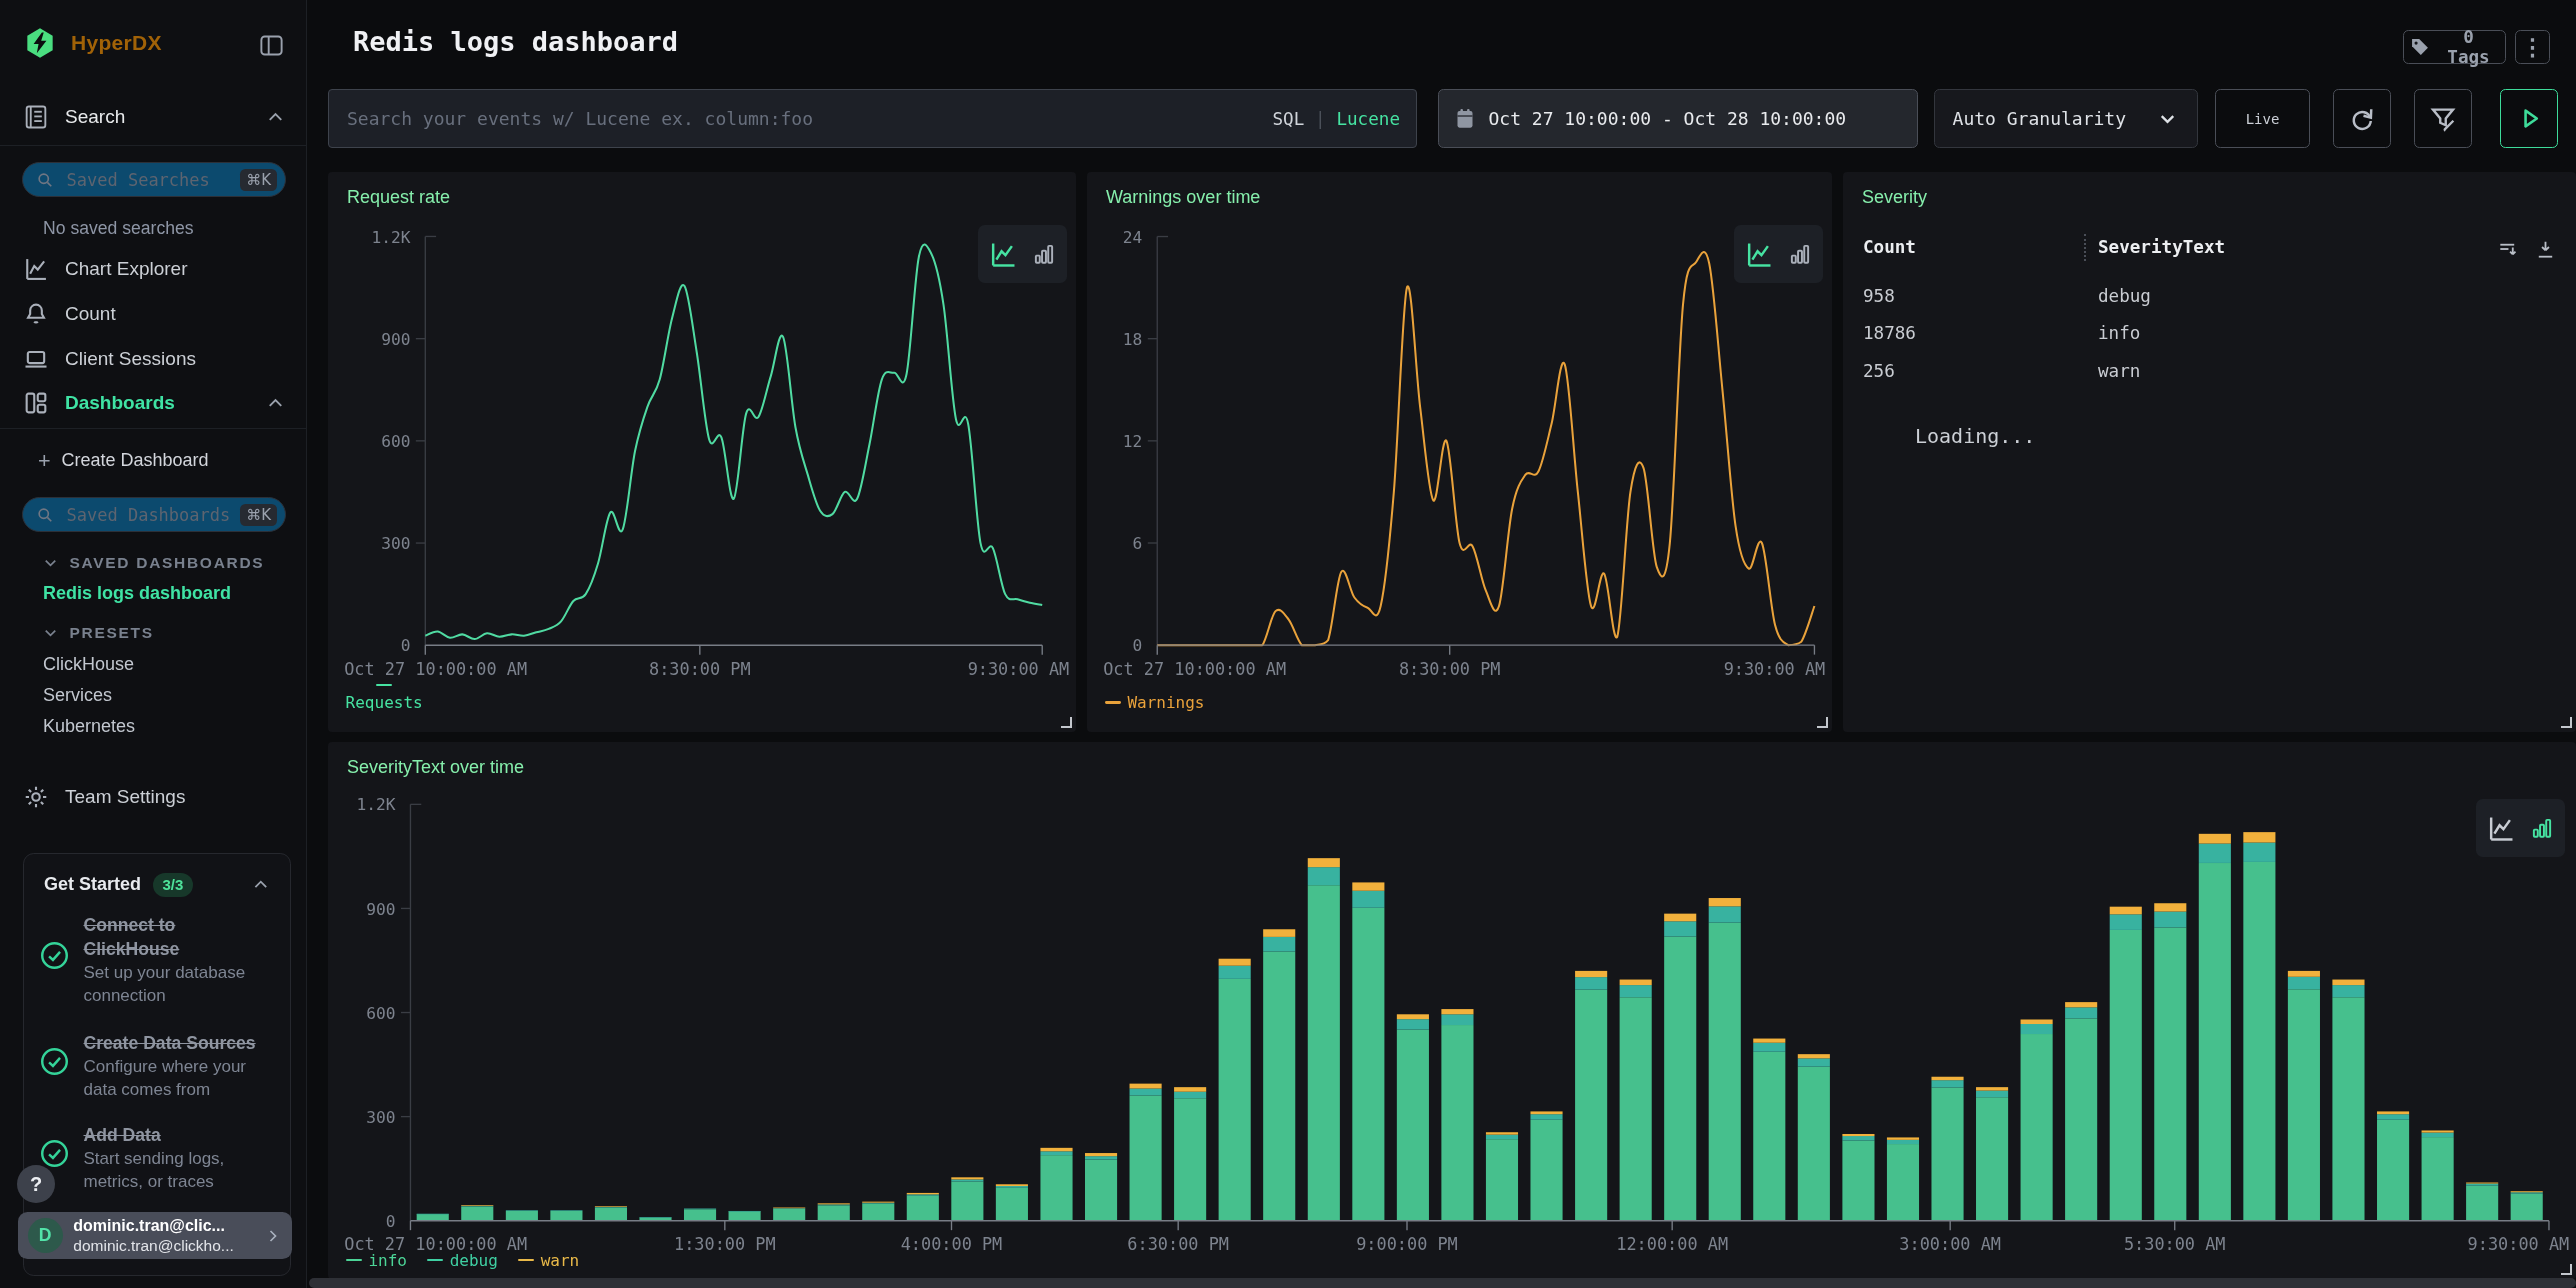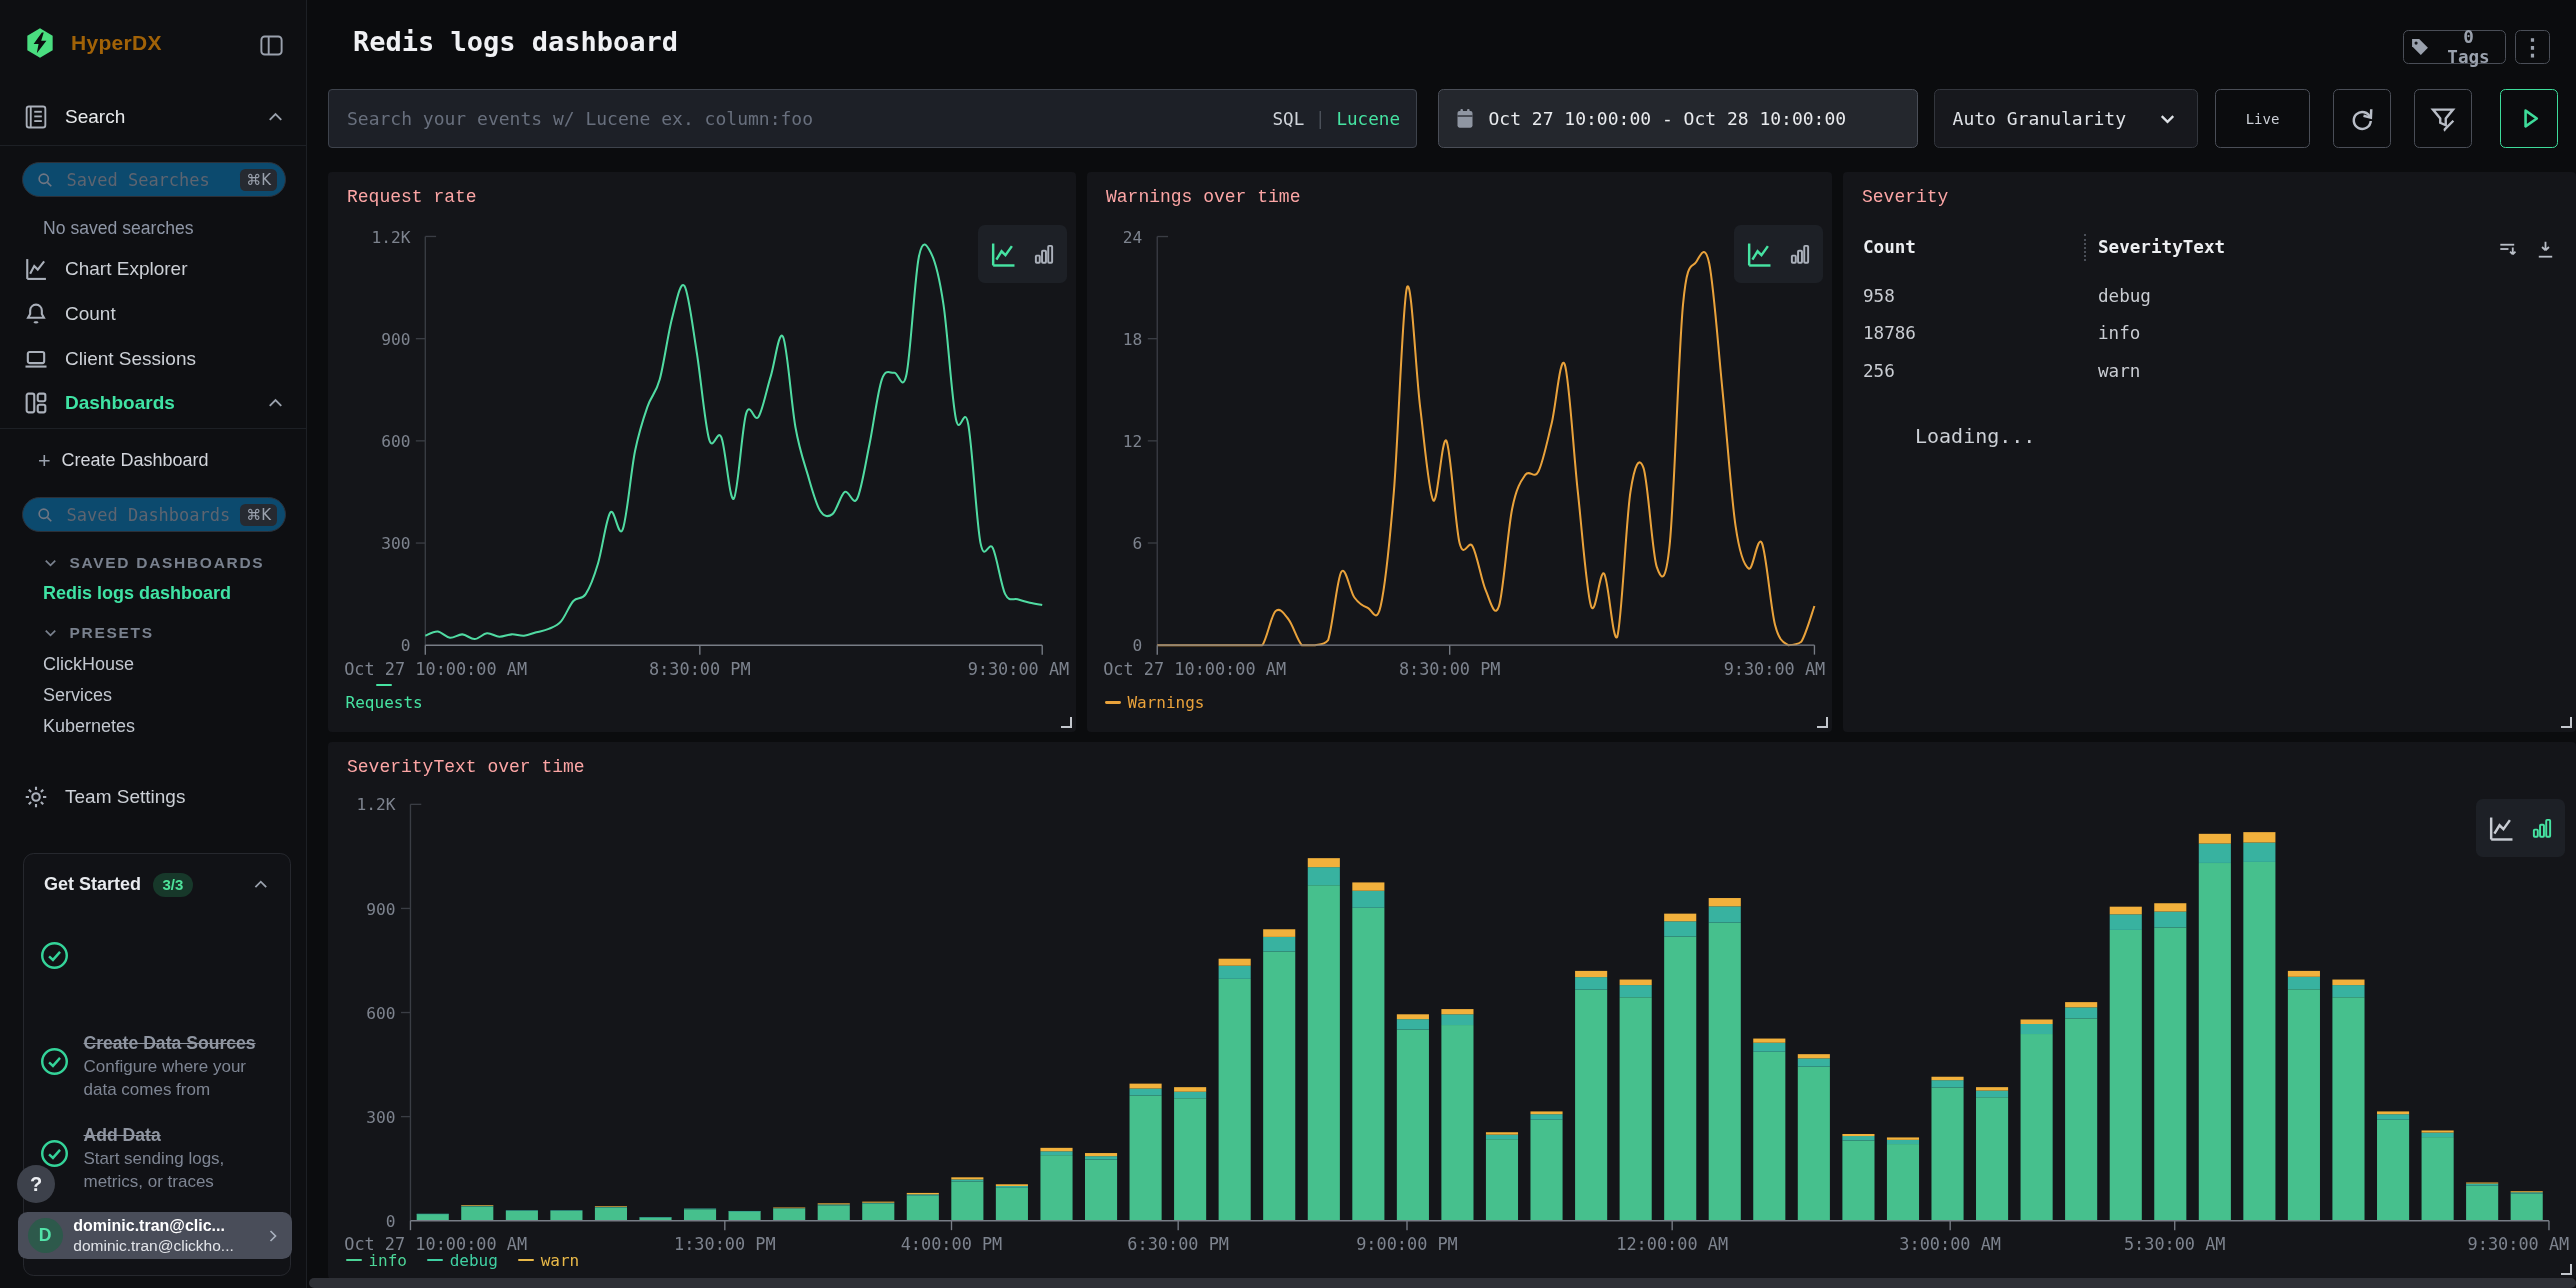--- a/index.html
+++ b/index.html
@@ -41,21 +41,21 @@
   .searchbox{display:flex;align-items:center;background:#1d2027;border:1.4px solid #3e434c;border-radius:4px;box-sizing:border-box;padding:0 16px;}
   .searchbox input{flex:1;background:transparent;border:none;outline:none;color:#dfe2e7;
       font-family:"DejaVu Sans Mono",monospace;font-size:18px;}
   .searchbox input::placeholder{color:#686f7d;}
   .sqlluc{display:flex;gap:10.8px;font-family:"DejaVu Sans Mono",monospace;font-size:17.6px;align-items:center;}
   .datebtn{display:flex;align-items:center;gap:13.5px;background:#24272d;border:1.4px solid #4a4e57;border-radius:5.4px;
       box-sizing:border-box;padding:0 16px;font-family:"DejaVu Sans Mono",monospace;font-size:18px;color:#e9ebee;}
   .selbtn{display:flex;align-items:center;justify-content:space-between;background:#17181d;border:1.4px solid #33363d;border-radius:5.4px;
       box-sizing:border-box;padding:0 17.6px;font-family:"DejaVu Sans Mono",monospace;font-size:18px;color:#dfe2e7;}
   .card{position:absolute;background:#141519;border-radius:4px;}
-  .cardtitle{position:absolute;left:19px;top:15px;font-family:Liberation Mono, monospace;font-size:18px;color:#fca5a5;}
+  .cardtitle{position:absolute;left:19px;top:15px;font-family:Liberation Sans, sans-serif;font-size:18px;color:#86efac;}
   .toggle{position:absolute;width:89px;height:58px;background:#1d2026;border-radius:6.8px;
       display:flex;align-items:center;justify-content:center;gap:12px;}
   .legend{position:absolute;display:flex;gap:20px;font-family:"DejaVu Sans Mono",monospace;font-size:16px;}
   .lg-item{display:flex;align-items:center;gap:6.8px;}
   .lg-dash{display:inline-block;width:16px;height:2.7px;background:currentColor;border-radius:1.4px;}
   .rsz{position:absolute;right:4px;bottom:4px;width:8.8px;height:8.8px;border-right:2px solid #c3c7cd;border-bottom:2px solid #c3c7cd;}
   .sevtext{font-family:"DejaVu Sans Mono",monospace;font-size:17.6px;color:#c9ccd2;}
   .sevhead{font-family:"DejaVu Sans Mono",monospace;font-size:17.6px;font-weight:700;color:#eceef1;}
   .hscroll{position:absolute;left:309px;top:1278px;width:2267px;height:10px;background:#2e3036;border-radius:5.4px;}
   .ibtn{background:transparent;border:none;padding:0;cursor:pointer;}
@@ -222,20 +222,24 @@
             </svg>
         </span>
       </div>
 
       <div class="a" style="left:15px;top:59px;display:flex;gap:13.5px;">
         <span style="margin-top:27px;">
           <svg width="31" height="31" viewBox="0 0 24 24" fill="none" stroke="#34d399" stroke-width="1.9">
               <circle cx="12" cy="12" r="9.5"></circle>
               <polyline points="7.8,12.6 10.8,15.4 16.3,9.2"></polyline>
             </svg>
+        </span>
+        <span style="width:174px;display:block;">
+          <span class="gs-item-title">Connect to ClickHouse</span>
+          <span class="gs-item-desc" style="display:block;">Set up your database connection</span>
         </span>
       </div>
 
       <div class="a" style="left:15px;top:177px;display:flex;gap:13.5px;">
         <span style="margin-top:15px;">
           <svg width="31" height="31" viewBox="0 0 24 24" fill="none" stroke="#34d399" stroke-width="1.9">
               <circle cx="12" cy="12" r="9.5"></circle>
               <polyline points="7.8,12.6 10.8,15.4 16.3,9.2"></polyline>
             </svg>
         </span>

